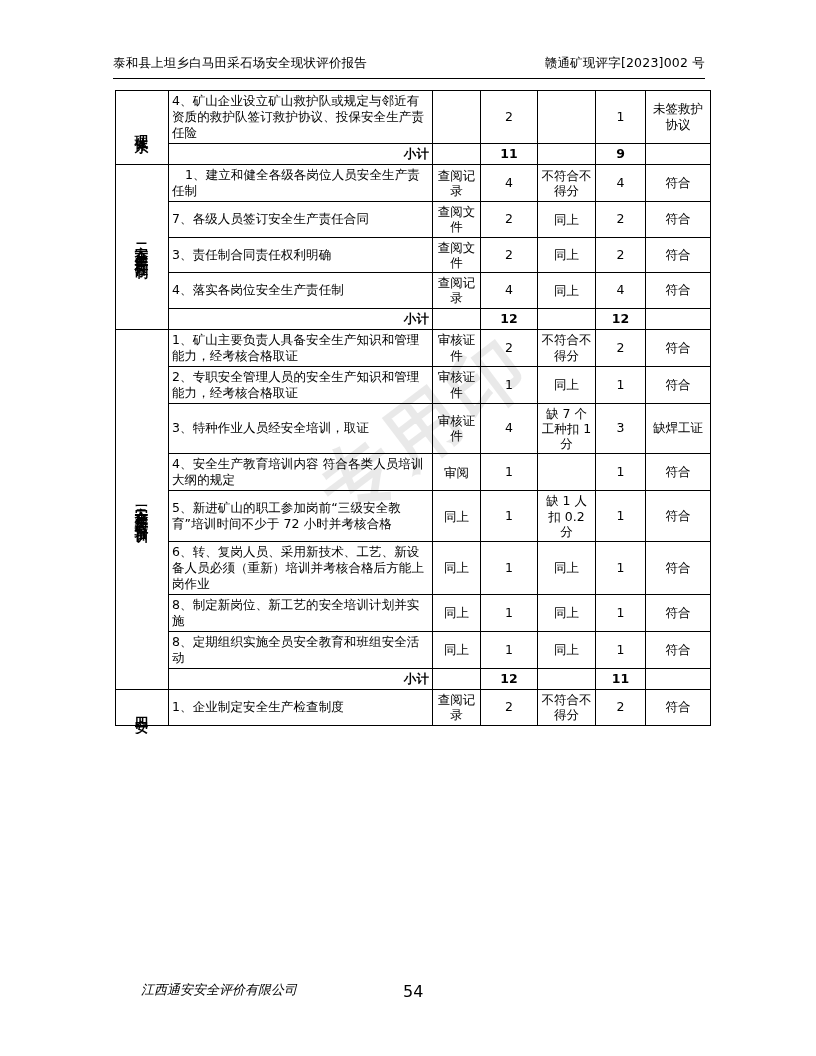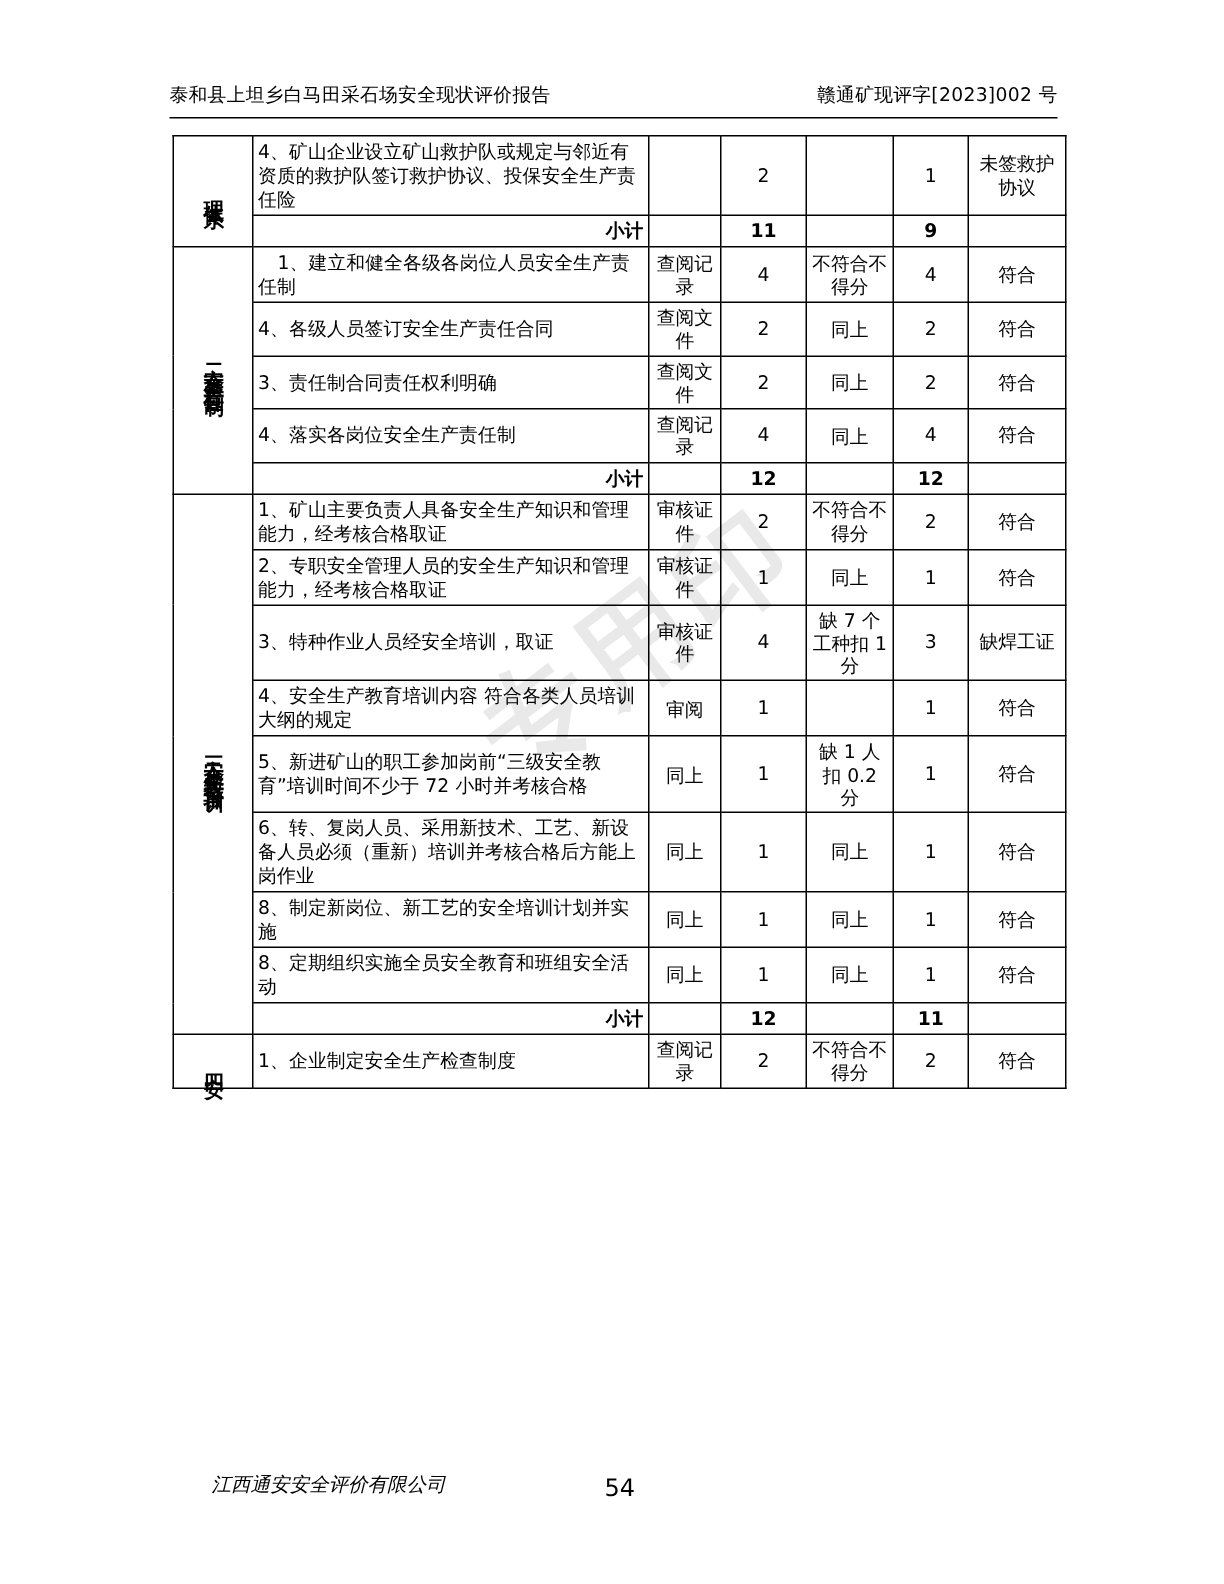--- a/index.html
+++ b/index.html
@@ -216,21 +216,21 @@
             <span class="vert">二安全生产责任制</span>
           </td>
           <td class="item indent">1、建立和健全各级各岗位人员安全生产责任制</td>
           <td class="method">查阅记录</td>
           <td class="score">4</td>
           <td class="crit">不符合不得分</td>
           <td class="actual">4</td>
           <td class="res">符合</td>
         </tr>
         <tr>
-          <td class="item nowrapcell">4、各级人员签订安全生产责任合同</td>
+          <td class="item nowrapcell">7、各级人员签订安全生产责任合同</td>
           <td class="method">查阅文件</td>
           <td class="score">2</td>
           <td class="crit">同上</td>
           <td class="actual">2</td>
           <td class="res">符合</td>
         </tr>
         <tr>
           <td class="item">3、责任制合同责任权利明确</td>
           <td class="method">查阅文件</td>
           <td class="score">2</td>

